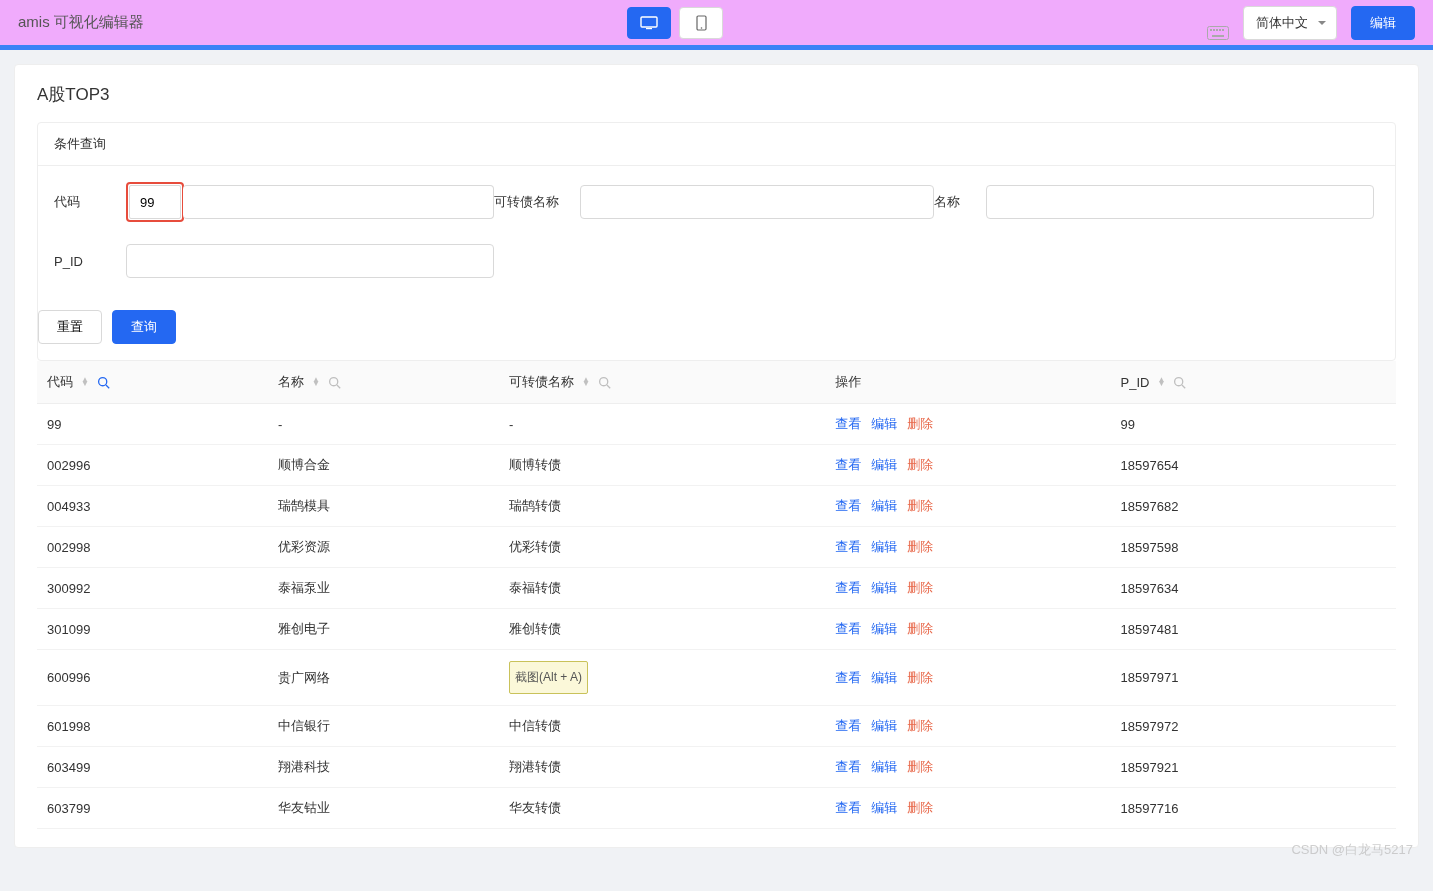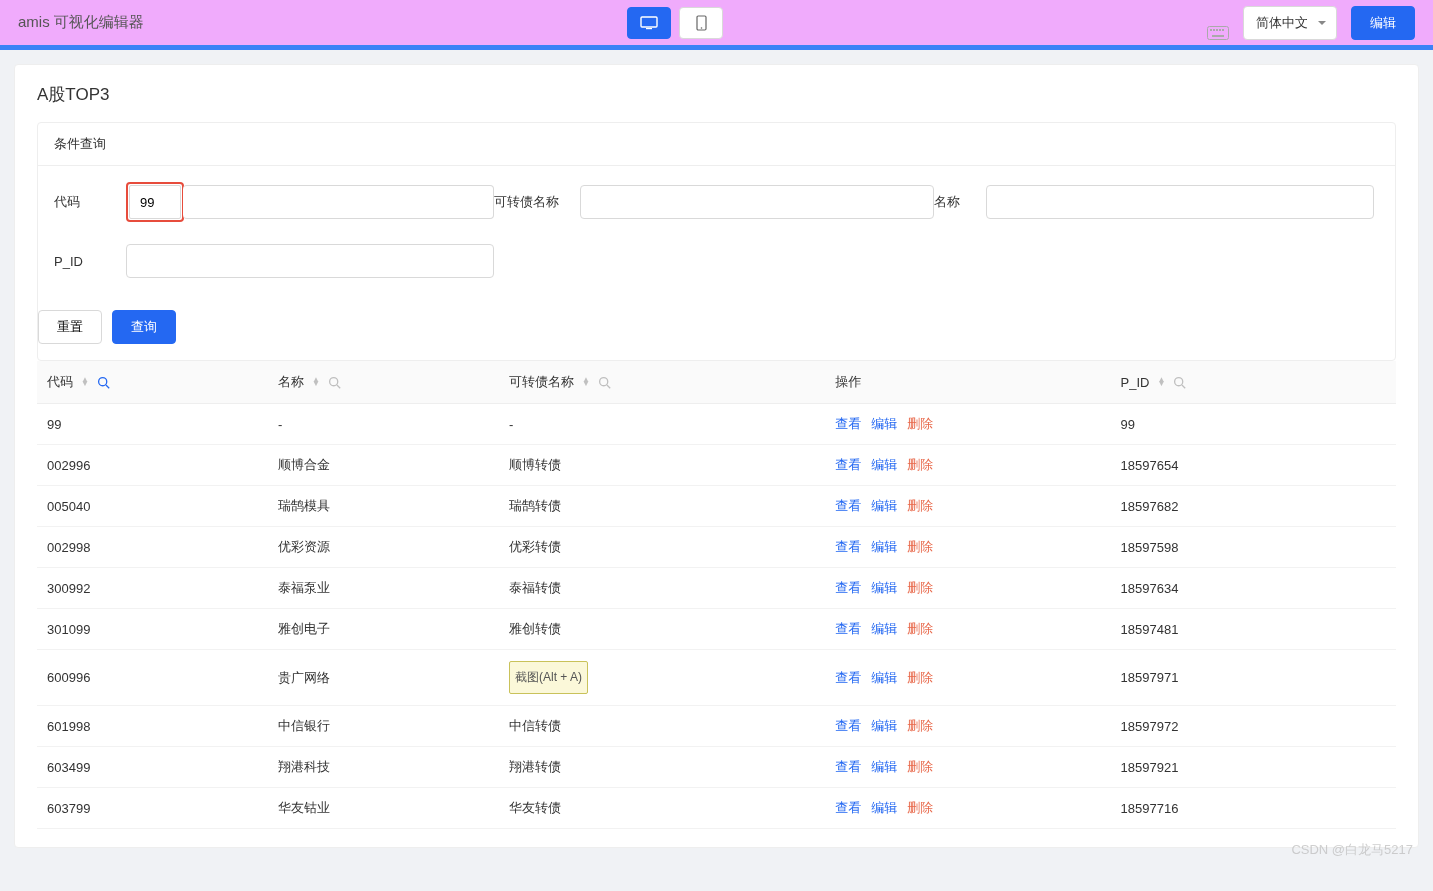--- a/index.html
+++ b/index.html
@@ -184,21 +184,21 @@
             <td>99</td>
           </tr>
           <tr>
             <td>002996</td>
             <td>顺博合金</td>
             <td>顺博转债</td>
             <td><span class="link">查看</span><span class="link">编辑</span><span class="link-danger">删除</span></td>
             <td>18597654</td>
           </tr>
           <tr>
-            <td>005040</td>
+            <td>004933</td>
             <td>瑞鹄模具</td>
             <td>瑞鹄转债</td>
             <td><span class="link">查看</span><span class="link">编辑</span><span class="link-danger">删除</span></td>
             <td>18597682</td>
           </tr>
           <tr>
             <td>002998</td>
             <td>优彩资源</td>
             <td>优彩转债</td>
             <td><span class="link">查看</span><span class="link">编辑</span><span class="link-danger">删除</span></td>

